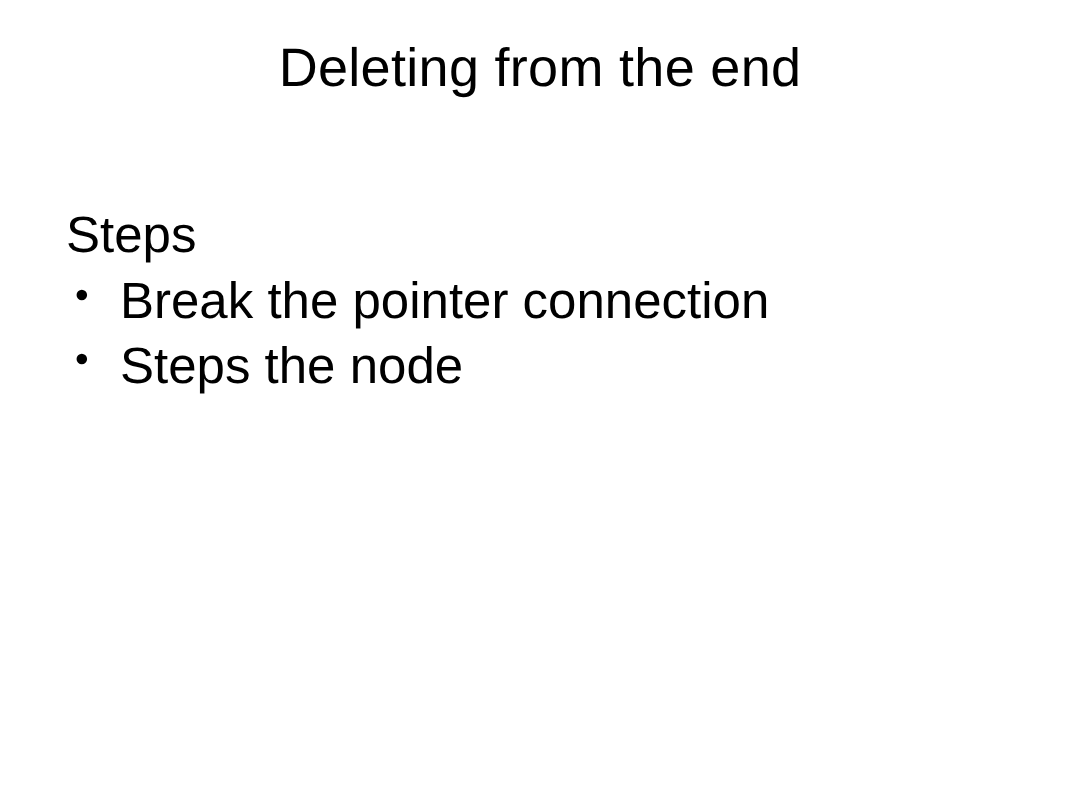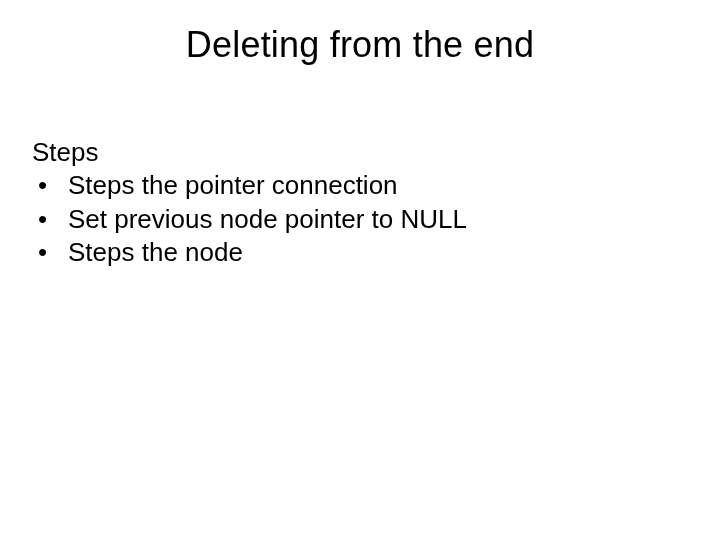--- a/index.html
+++ b/index.html
@@ -23,23 +23,23 @@
     left: 0;
     width: 100%;
     text-align: center;
     font-size: 36px;
     font-weight: 400;
     letter-spacing: 0.2px;
   }
   .body {
     position: absolute;
     top: 136px;
-    left: 32px;
+    left: 44px;
     right: 40px;
-    font-size: 26px;
+    font-size: 34px;
     line-height: 1.28;
   }
   .steps-label {
     margin-bottom: 0;
   }
   ul.bullets {
     list-style: none;
     margin: 0;
     padding: 0;
   }
@@ -58,18 +58,17 @@
 </style>
 </head>
 <body>
 
 <div class="slide">
   <div class="title">Deleting from the end</div>
 
   <div class="body">
     <div class="steps-label">Steps</div>
     <ul class="bullets">
-      <li>Steps the pointer connection</li>
-      <li>Set previous node pointer to NULL</li>
+      <li>Break the pointer connection</li>
       <li>Steps the node</li>
     </ul>
   </div>
 </div>
 
 </body></html>

